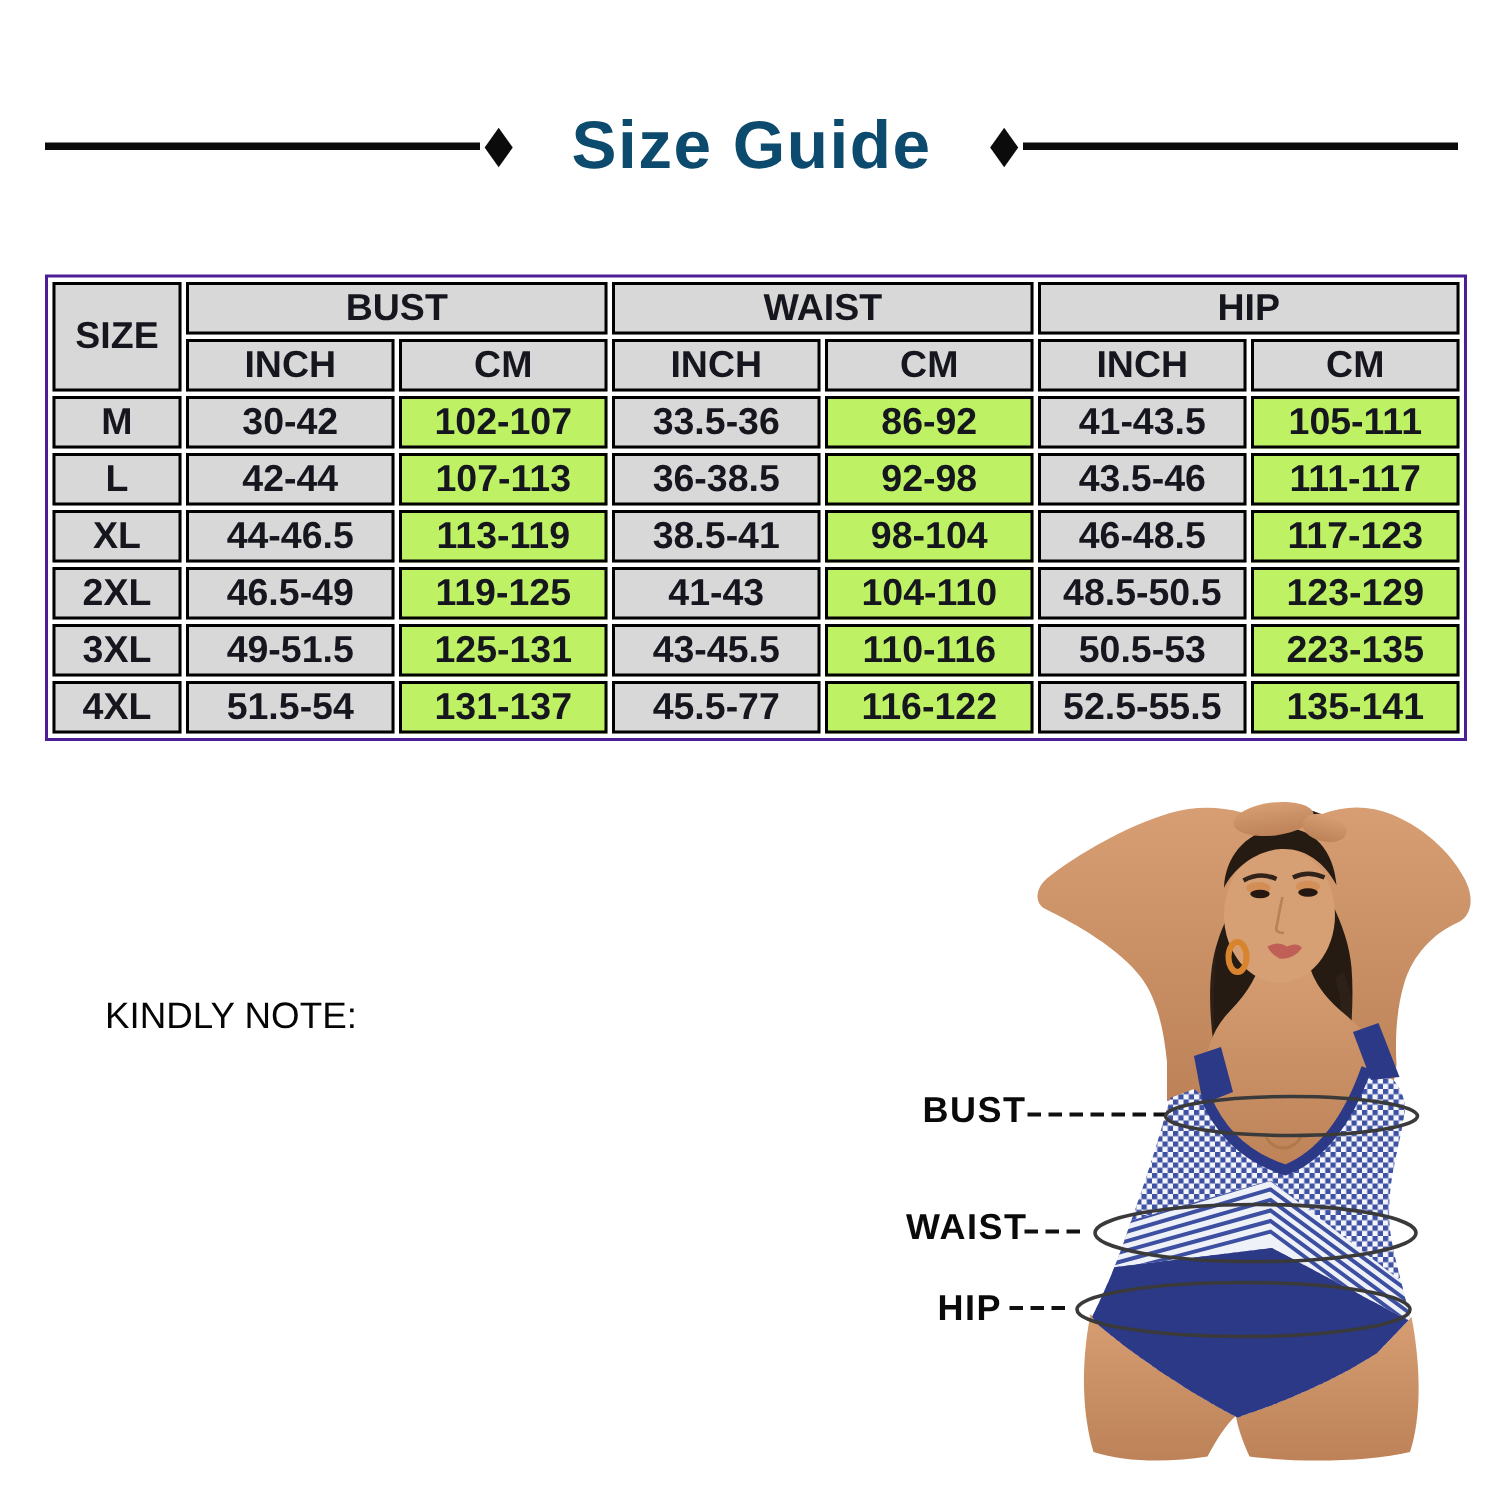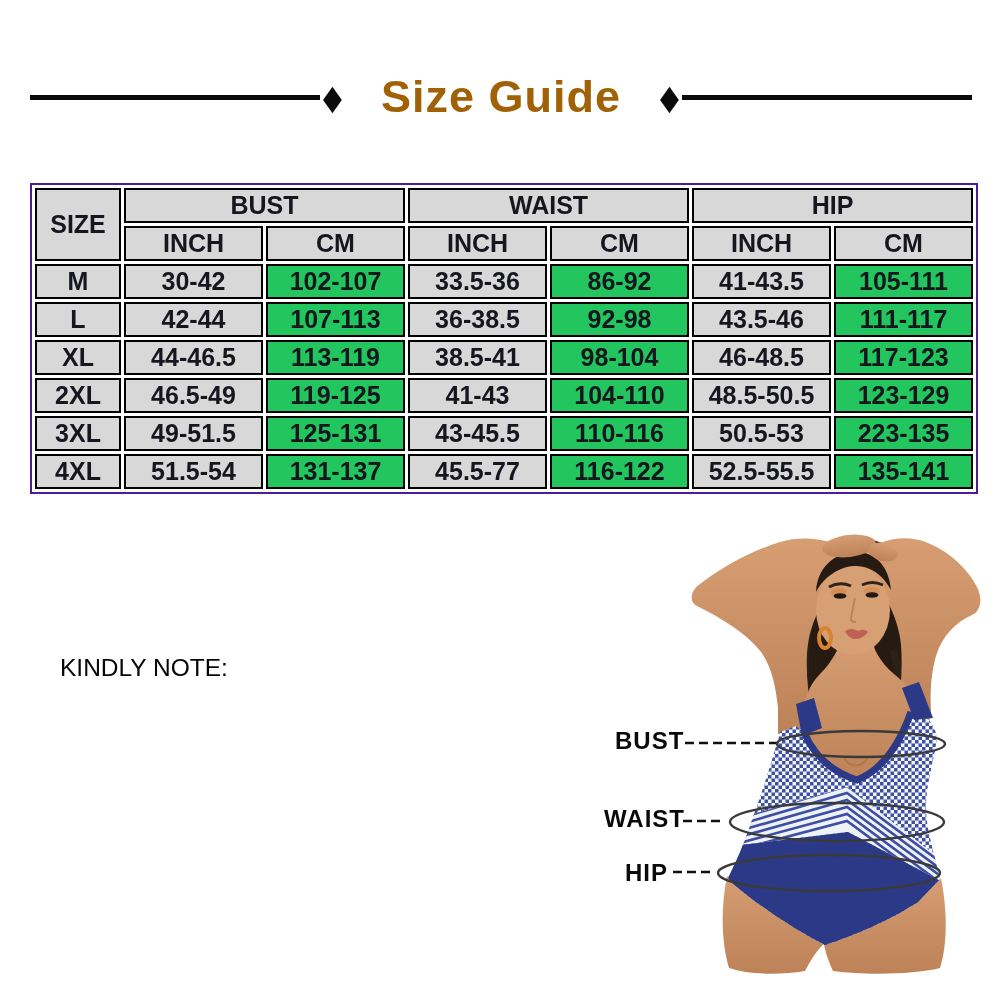--- a/index.html
+++ b/index.html
@@ -11,42 +11,42 @@
   .title-row{
     position:absolute;left:30px;right:28px;top:70px;height:54px;
     display:flex;align-items:center;
   }
   .rule{flex:1;height:5px;background:#0b0b0b;}
   .diamond{
     font-size:30px;line-height:30px;color:#0b0b0b;
     transform:scaleX(.82) scaleY(1.15);margin:0 1px;
   }
   .page-title{
-    font-size:45px;font-weight:700;letter-spacing:1px;color:#a16207;
+    font-size:45px;font-weight:700;letter-spacing:1px;color:#0c4a6e;
     margin:16px 36px;white-space:nowrap;
   }
   
   table.size-table{
     position:absolute;left:30px;top:183px;width:948px;
     border-collapse:separate;border-spacing:3px;
     border:2px solid #4c1d95;table-layout:fixed;background:#fff;
   }
   .size-table td,.size-table th{
     border:2px solid #000;height:31px;padding:0 1px;
     text-align:center;vertical-align:middle;
     font-size:25px;font-weight:700;color:#16161e;overflow:hidden;
   }
   .size-table .g{background:#d8d8d8;}
-  .size-table .w{background:#22c55e;}
+  .size-table .w{background:#bef264;}
   
   .notes{
     position:absolute;left:52px;top:637px;width:580px;
     font-size:24.5px;line-height:45px;color:#050505;
   }
-  .notes p{margin:8px;}
+  .notes p{margin:18px;}
   
   .model-svg{position:absolute;left:600px;top:530px;width:400px;height:455px;}
   .measure-label{
     position:absolute;font-size:24px;font-weight:700;letter-spacing:1px;
     color:#0a0a0a;white-space:nowrap;
   }
   .lbl-bust{left:615px;top:727px;}
   .lbl-waist{left:604px;top:805px;}
   .lbl-hip{left:625px;top:859px;}
 </style>

